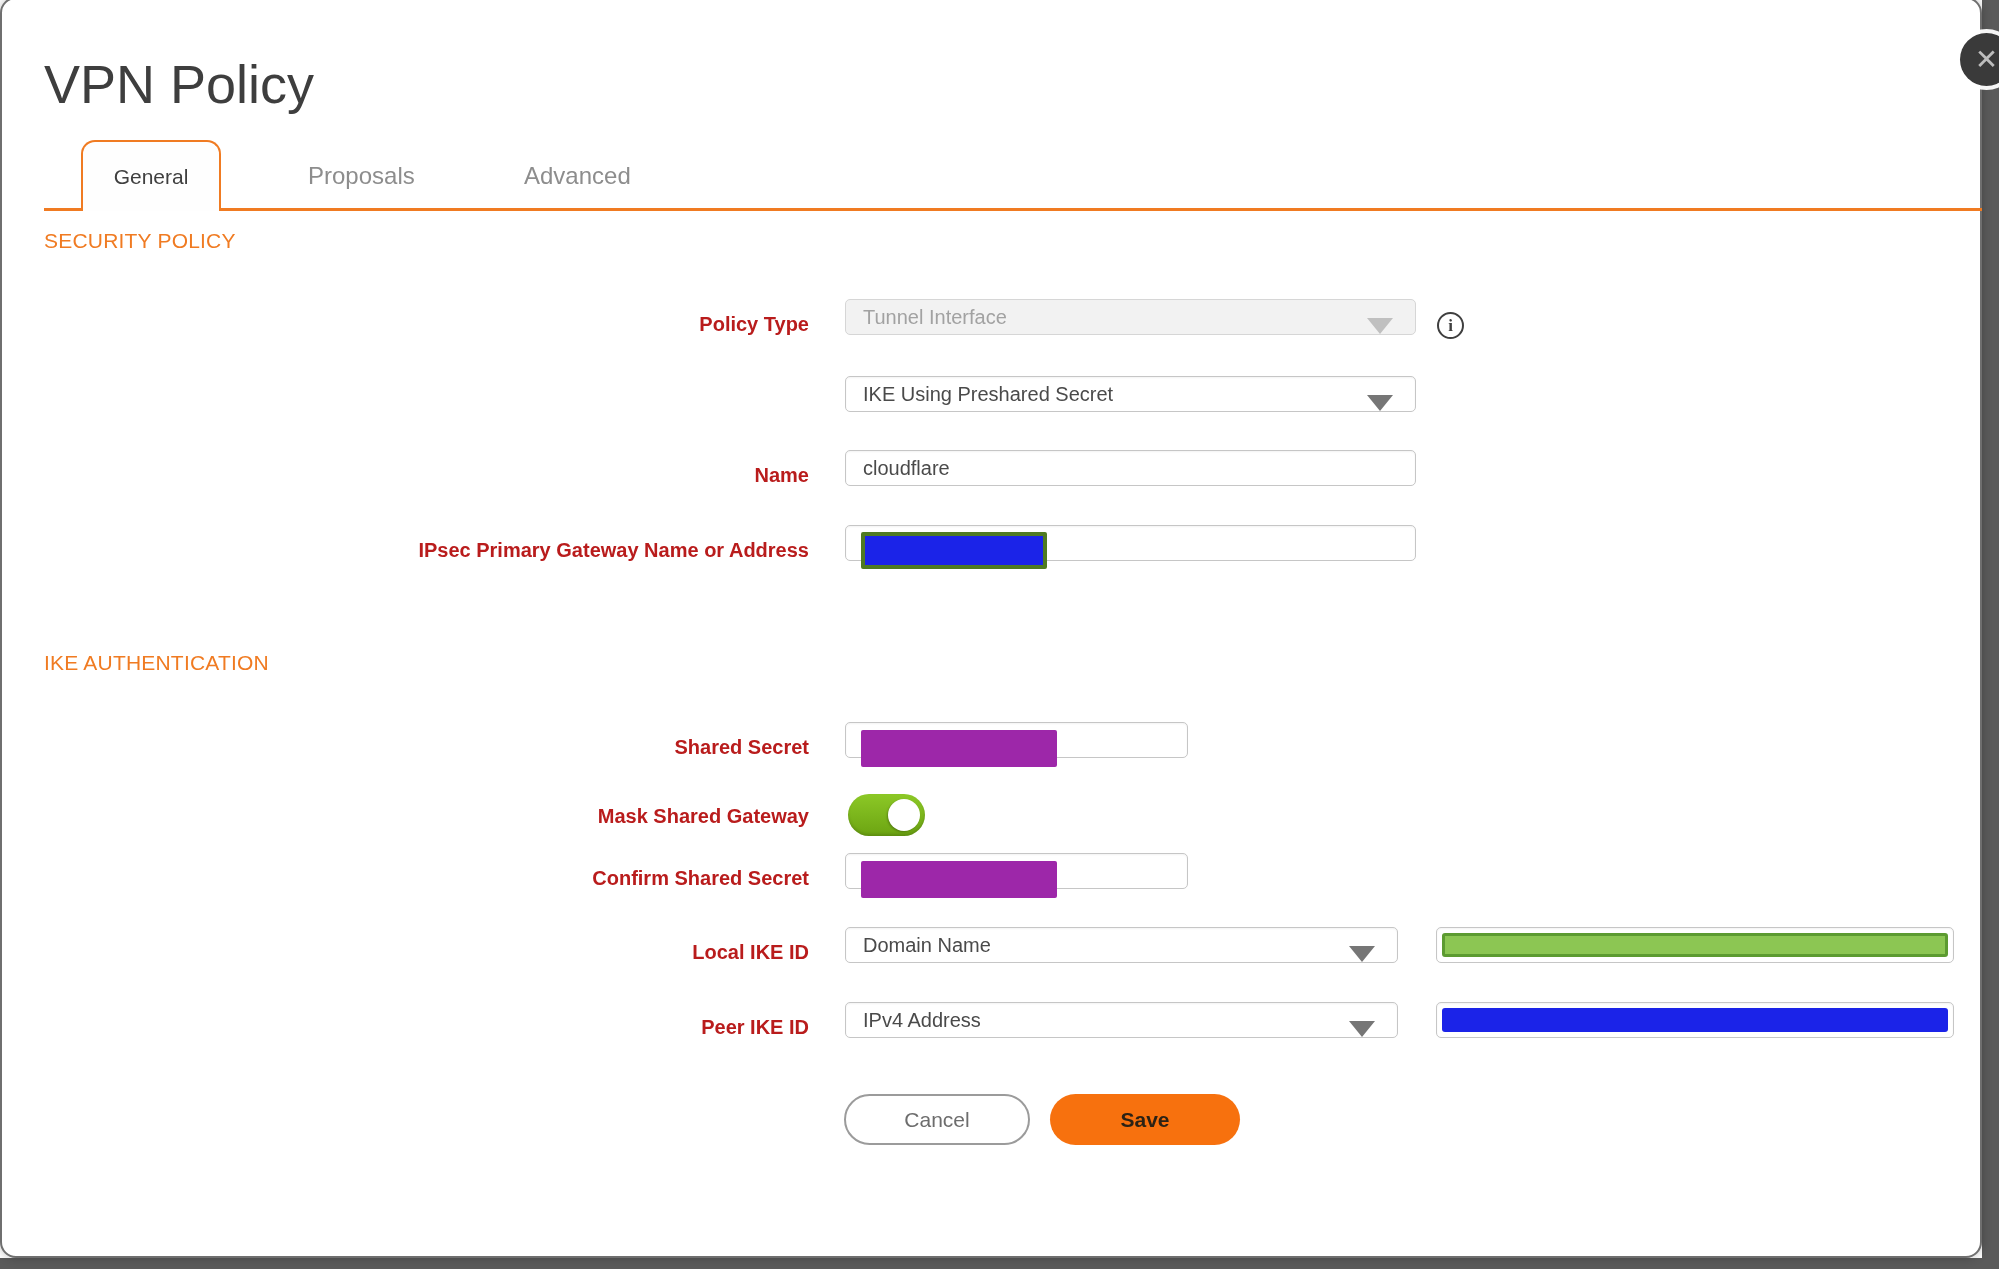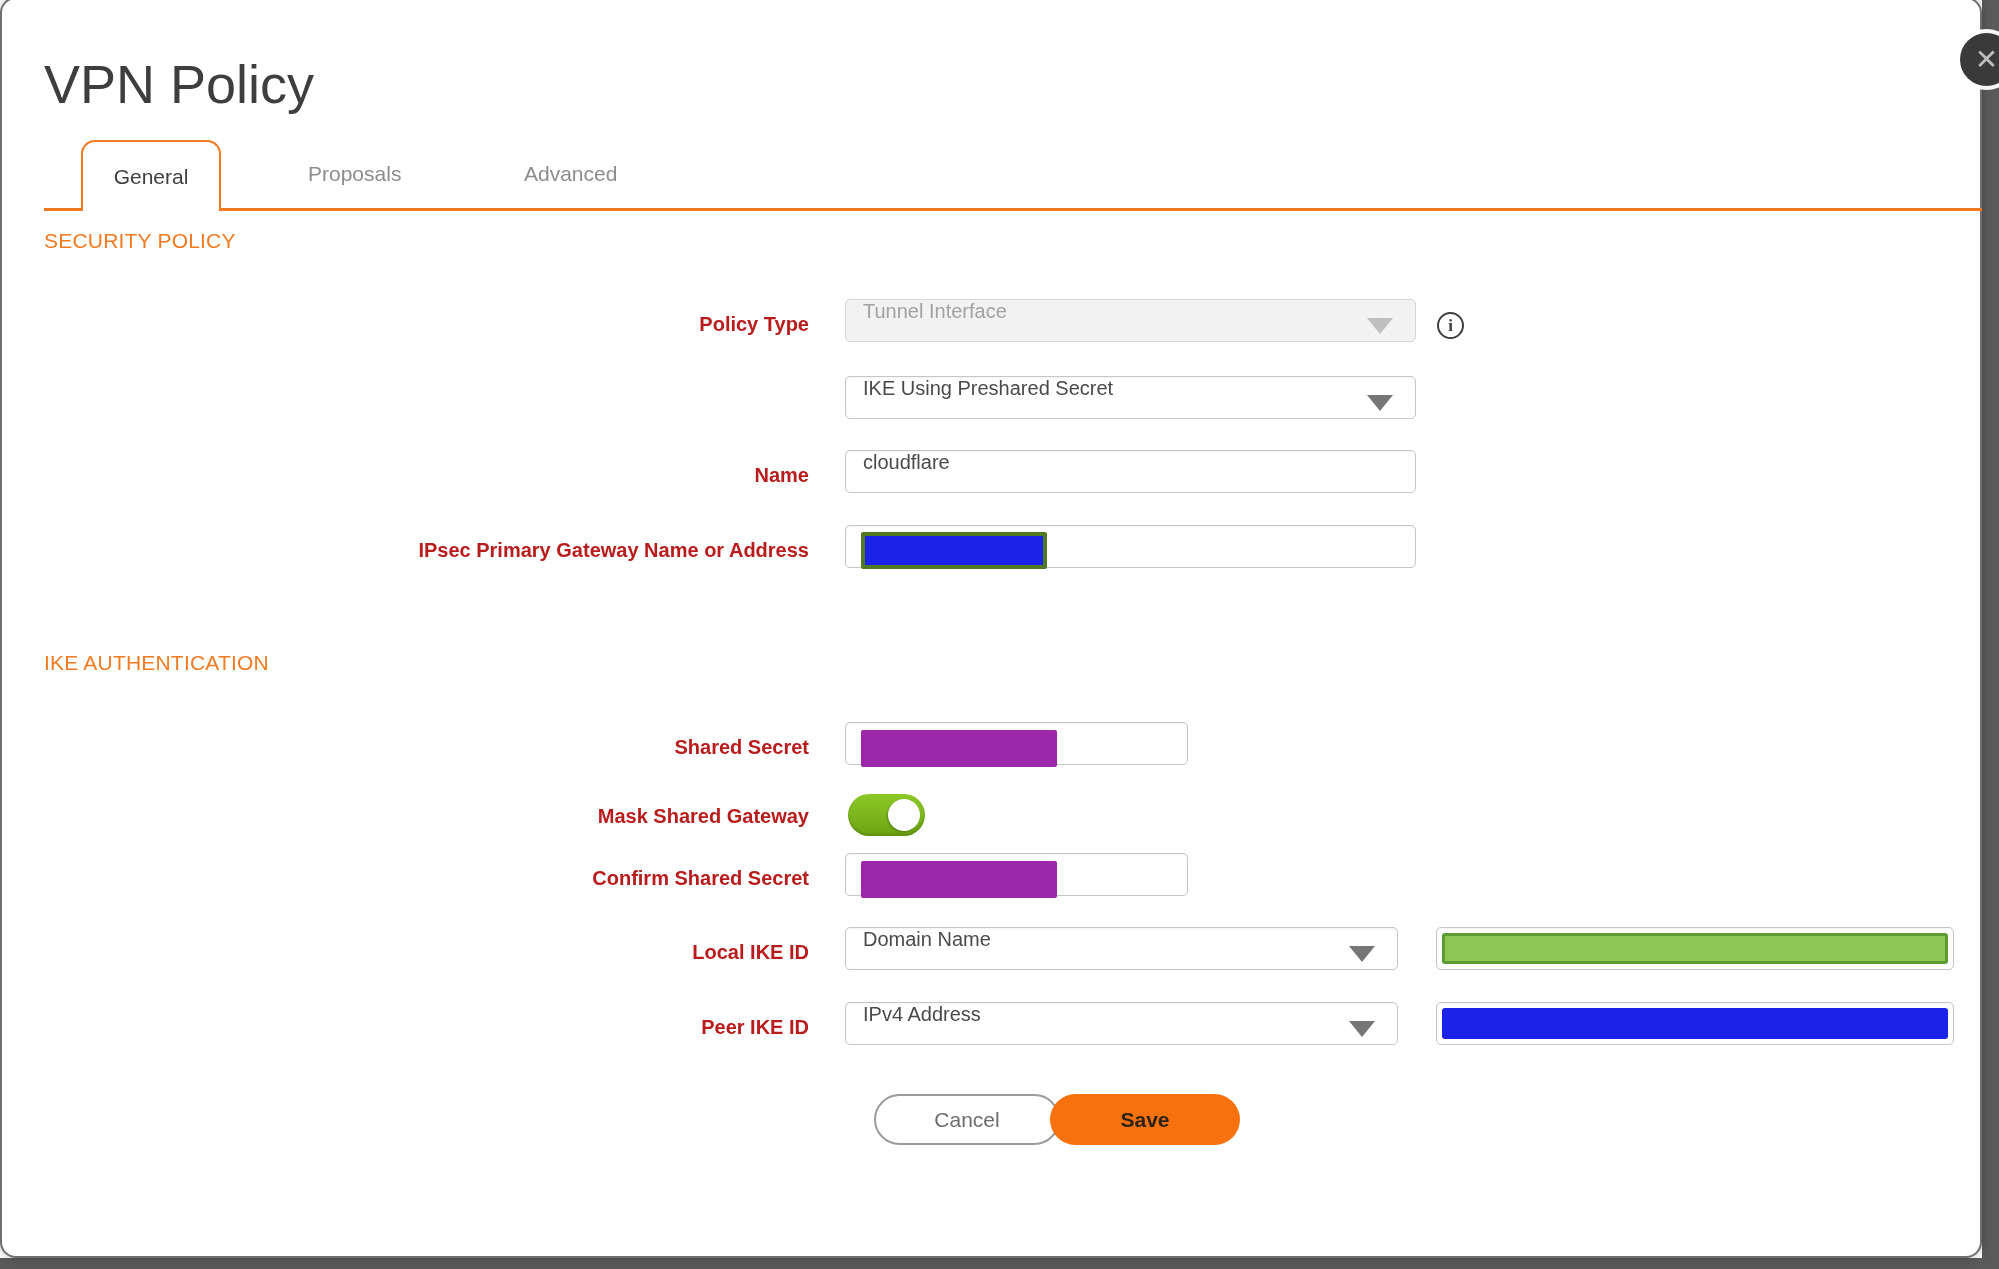--- a/index.html
+++ b/index.html
@@ -28,42 +28,42 @@
   
   .tab-underline{position:absolute;left:42px;top:209px;width:1938px;height:3px;background:var(--accent-orange);z-index:1;}
   .tab-active{
     position:absolute;left:79px;top:141px;width:140px;height:71px;box-sizing:border-box;
     background:#fefefe;border:2.5px solid var(--accent-orange);border-bottom:none;
     border-radius:14px 14px 0 0;z-index:2;
     display:flex;align-items:center;justify-content:center;
     font-size:21px;color:#3f3f3f;cursor:pointer;
   }
   .tab-inactive{
-    position:absolute;top:163px;font-size:21px;color:#8d8d8d;cursor:pointer;z-index:2;
+    position:absolute;top:163px;font-size:24px;color:#8d8d8d;cursor:pointer;z-index:2;
   }
   .tab-proposals{left:306px;}
   .tab-advanced{left:522px;}
   
   .section-heading{
     position:absolute;left:42px;font-size:21px;font-weight:400;color:var(--accent-orange);
     letter-spacing:.2px;
   }
   .sec-security{top:230px;}
   .sec-ike{top:652px;}
   
   .field-label{
     position:absolute;left:220px;width:587px;text-align:right;
     font-size:20px;font-weight:700;color:#b91c1c;
   }
   
   .control{
-    position:absolute;box-sizing:border-box;height:43px;border-radius:5px;
+    position:absolute;box-sizing:border-box;height:36px;border-radius:5px;
     background:#fff;border:1.5px solid #c6c6c6;
     font-size:20px;color:#4a4a4a;
-    display:flex;padding-left:17px;
+    display:flex;align-items:center;padding-left:17px;
     box-shadow:inset 0 1px 2px rgba(0,0,0,.05);
   }
   .select{cursor:pointer;padding-right:56px;position:absolute;}
   .select .caret{
     position:absolute;right:22px;top:18px;width:0;height:0;
     border-left:13px solid transparent;border-right:13px solid transparent;
     border-top:16px solid #767676;
   }
   .select.disabled{background:#f2f2f2;border-color:#d6d6d6;color:#a2a2a2;cursor:default;box-shadow:none;}
   .select.disabled .caret{border-top-color:#c0c0c0;}
@@ -89,21 +89,21 @@
   .toggle .knob{
     position:absolute;right:5px;top:5px;width:32px;height:32px;border-radius:50%;
     background:#ffffff;box-shadow:-1px 1px 2px rgba(0,0,0,.25);
   }
   
   .btn{
     position:absolute;top:1095px;height:51px;border-radius:26px;box-sizing:border-box;
     display:flex;align-items:center;justify-content:center;
     font-size:21px;cursor:pointer;
   }
-  .btn-cancel{left:872px;width:186px;background:#fff;border:2px solid #9b9b9b;color:#6d6d6d;}
+  .btn-cancel{left:842px;width:186px;background:#fff;border:2px solid #9b9b9b;color:#6d6d6d;}
   .btn-save{left:1048px;width:190px;background:var(--save-orange);border:none;color:#2b2215;font-weight:600;}
 </style>
 </head>
 <body>
 
 <div class="band-right"></div>
 <div class="band-bottom"></div>
 
 <div class="modal">
 

